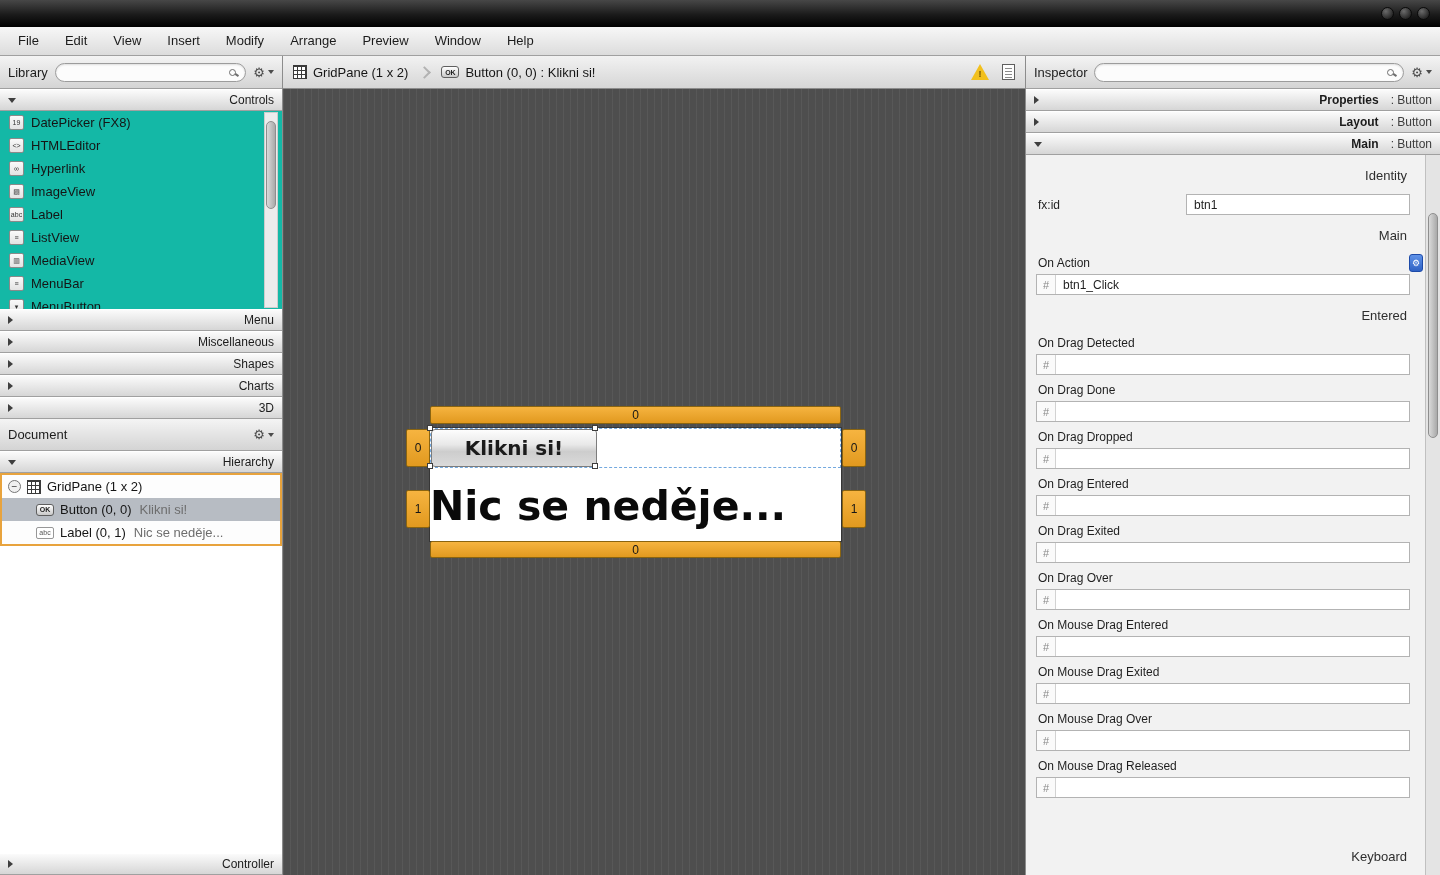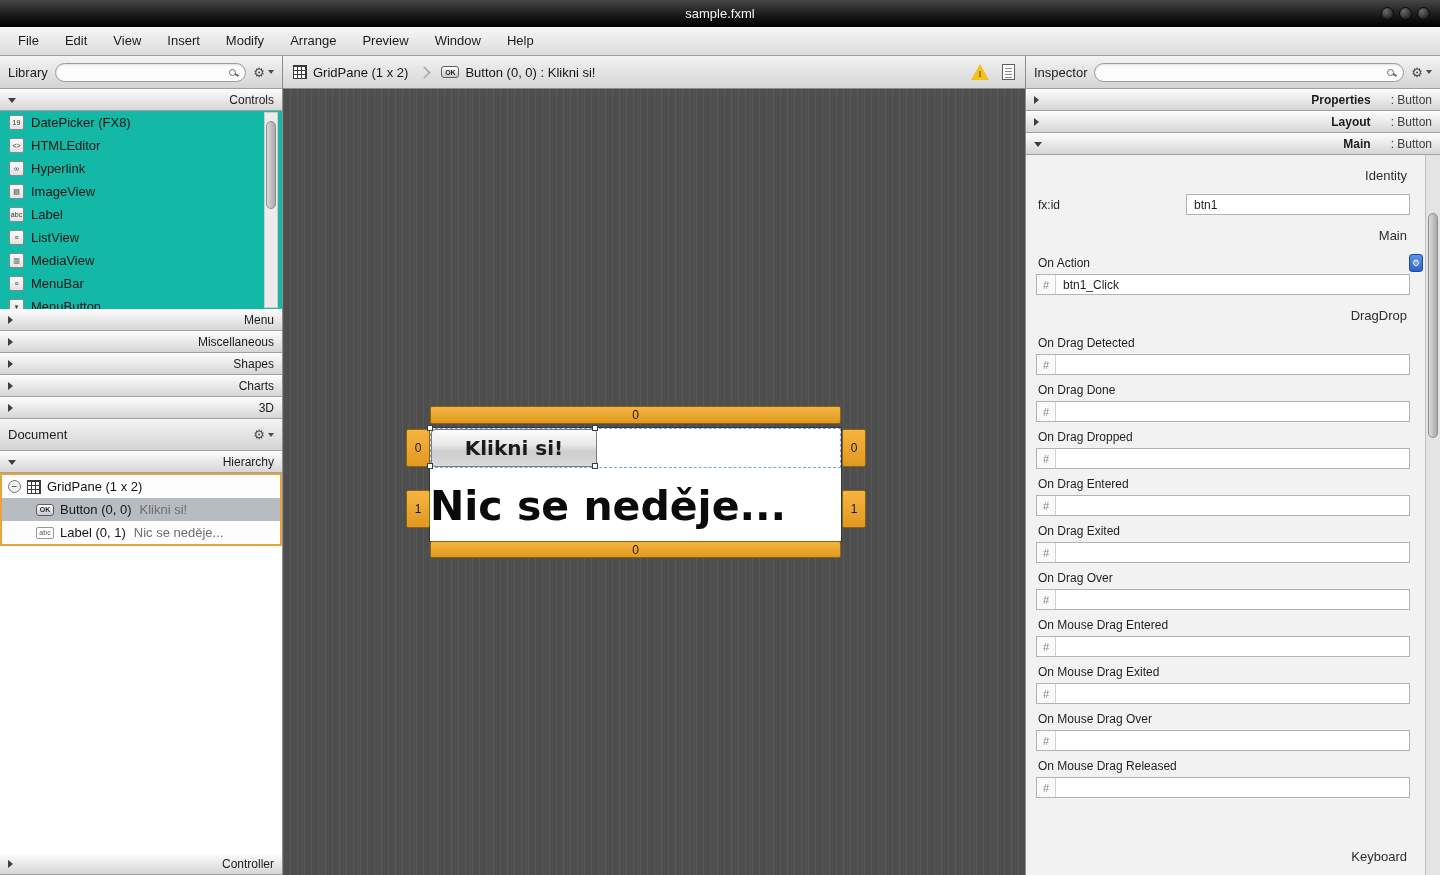--- a/index.html
+++ b/index.html
@@ -24,21 +24,21 @@
   .search{flex:1;height:19px;border:1px solid #9c9c9c;border-radius:10px;background:#fcfcfc;position:relative;display:flex;align-items:center;box-shadow:inset 0 1px 2px rgba(0,0,0,.12)}
   .search input{border:none;background:transparent;outline:none;flex:1;height:100%;padding:0 22px 0 10px;font:11px "Liberation Sans",sans-serif}
   .mag{position:absolute;right:9px;width:7px;height:7px;border:1.5px solid #6e6e6e;border-radius:50%}
   .mag::after{content:"";position:absolute;width:4px;height:1.5px;background:#6e6e6e;right:-4px;bottom:-1px;transform:rotate(35deg)}
   .gear-btn{display:flex;align-items:center;gap:3px;color:#4c4c4c;font-size:13px;cursor:default;flex:none}
   .caret{width:0;height:0;border-left:3px solid transparent;border-right:3px solid transparent;border-top:4px solid #4c4c4c}
 
   .acc{height:22px;background:linear-gradient(#fbfbfb,#d6d6d6);border-top:1px solid #fff;border-bottom:1px solid #a0a0a0;display:flex;align-items:center;padding:0 8px;flex:none}
   .acc .acc-label{margin-left:auto;font-size:12px;color:#1c1c1c}
   .acc .acc-label b{font-weight:bold}
-  .acc-target{margin-left:20px;color:#3d3d3d;font-weight:normal}
+  .acc-target{margin-left:12px;color:#3d3d3d;font-weight:normal}
   .tri-r{width:0;height:0;border-top:4px solid transparent;border-bottom:4px solid transparent;border-left:5px solid #3f3f3f;flex:none}
   .tri-d{width:0;height:0;border-left:4px solid transparent;border-right:4px solid transparent;border-top:5px solid #3f3f3f;flex:none}
 
   
   .left-panel{width:283px;background:#e6e6e6;border-right:1px solid #8c8c8c;display:flex;flex-direction:column;flex:none}
   .lib-list{height:198px;background:#14b8a6;position:relative;overflow:hidden;flex:none}
   .lib-item{height:23px;display:flex;align-items:center;gap:7px;padding-left:9px;color:#151515}
   .lib-icon{width:15px;height:15px;border:1px solid #8a8a8a;border-radius:2px;background:linear-gradient(#fafafa,#e3e3e3);display:flex;align-items:center;justify-content:center;font-size:7px;color:#333;flex:none;overflow:hidden}
   .vscroll{position:absolute;top:1px;right:4px;width:14px;height:196px;background:#ececec;border:1px solid #cdcdcd}
   .vscroll .thumb{position:absolute;left:1px;width:10px;top:8px;height:88px;border-radius:6px;background:linear-gradient(90deg,#dadada,#a9a9a9);border:1px solid #8e8e8e}
@@ -92,21 +92,20 @@
   .hash-input{flex:1;border:none;outline:none;font:12px "Liberation Sans",sans-serif;padding:0 7px;color:#1f1f1f;background:transparent}
   .on-action-btn{position:absolute;right:-13px;top:-2px;width:14px;height:18px;background:linear-gradient(#5f92e8,#2f62c4);border:1px solid #1d4aa8;border-radius:3px;color:#fff;font-size:9px;display:flex;align-items:center;justify-content:center}
   .kb-header{margin-top:auto}
   .insp-scroll{position:absolute;right:0;top:99px;bottom:0;width:15px;background:#e4e4e4;border-left:1px solid #c0c0c0}
   .insp-scroll .thumb{position:absolute;left:2px;width:10px;top:58px;height:225px;border-radius:6px;background:linear-gradient(90deg,#dadada,#a9a9a9);border:1px solid #8e8e8e}
 </style>
 </head>
 <body>
 
 <div class="titlebar">
-  <span class="title">sample.fxml</span>
   <span class="win-controls">
     <span class="win-btn"></span>
     <span class="win-btn"></span>
     <span class="win-btn"></span>
   </span>
 </div>
 
 <div class="menubar">
   <span class="menu-item">File</span>
   <span class="menu-item">Edit</span>
@@ -321,21 +320,21 @@
 
       <div class="field-label">
         <span>On Action</span>
         <span class="on-action-btn">⚙</span>
       </div>
       <div class="hash-field">
         <span class="hash-box">#</span>
         <input class="hash-input" value="btn1_Click" style="">
       </div>
 
-      <div class="sub-header">DragDrop</div>
+      <div class="sub-header">Entered</div>
 
       <div class="field-label"><span>On Drag Detected</span></div>
       <div class="hash-field">
           <span class="hash-box">#</span>
           <input class="hash-input" style="">
         </div>
 
       <div class="field-label"><span>On Drag Done</span></div>
       <div class="hash-field">
           <span class="hash-box">#</span>

